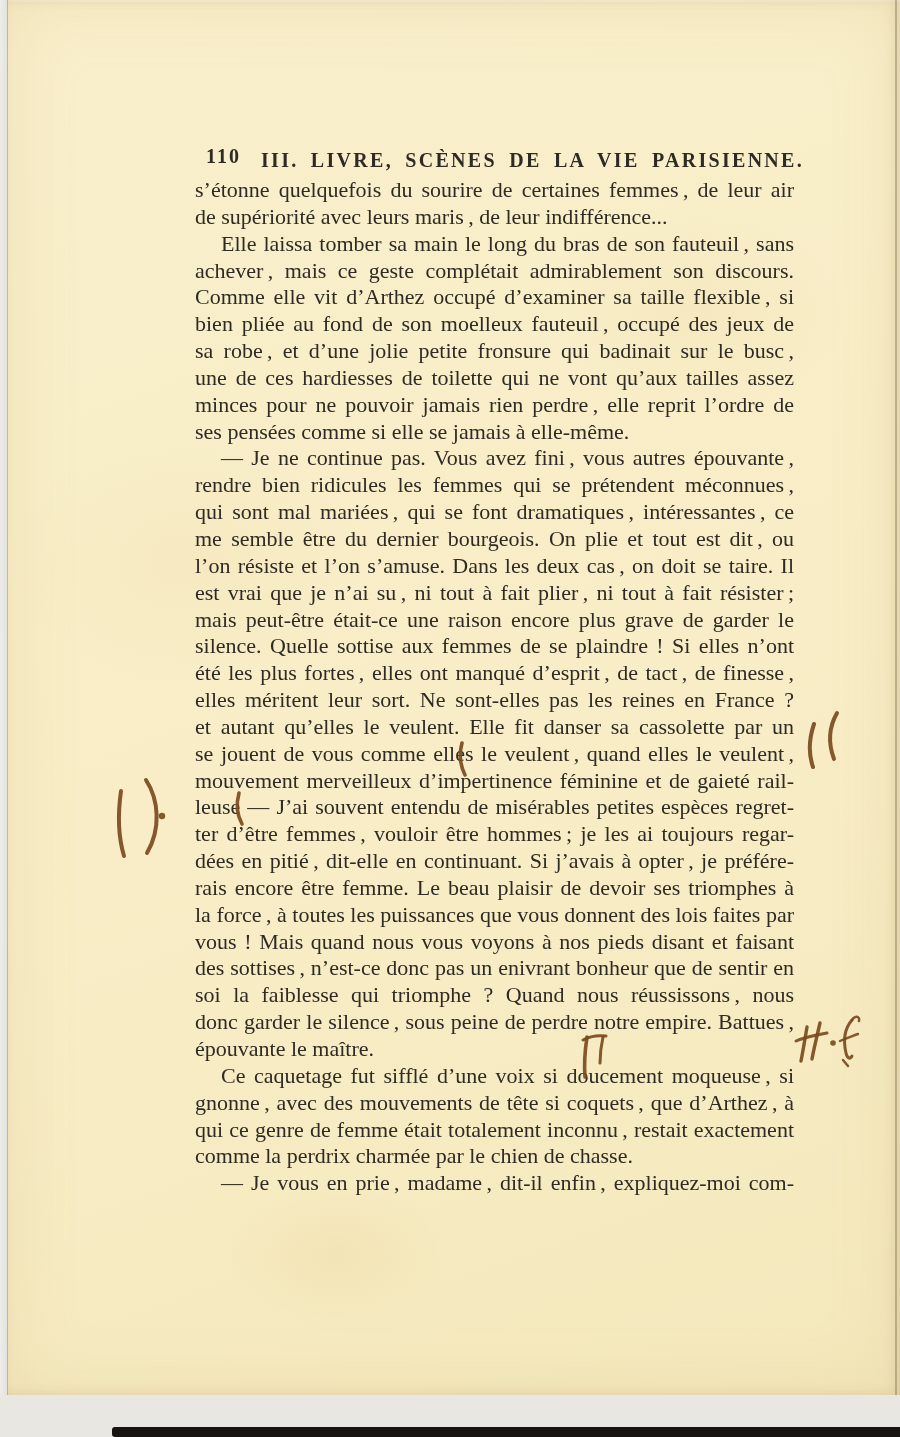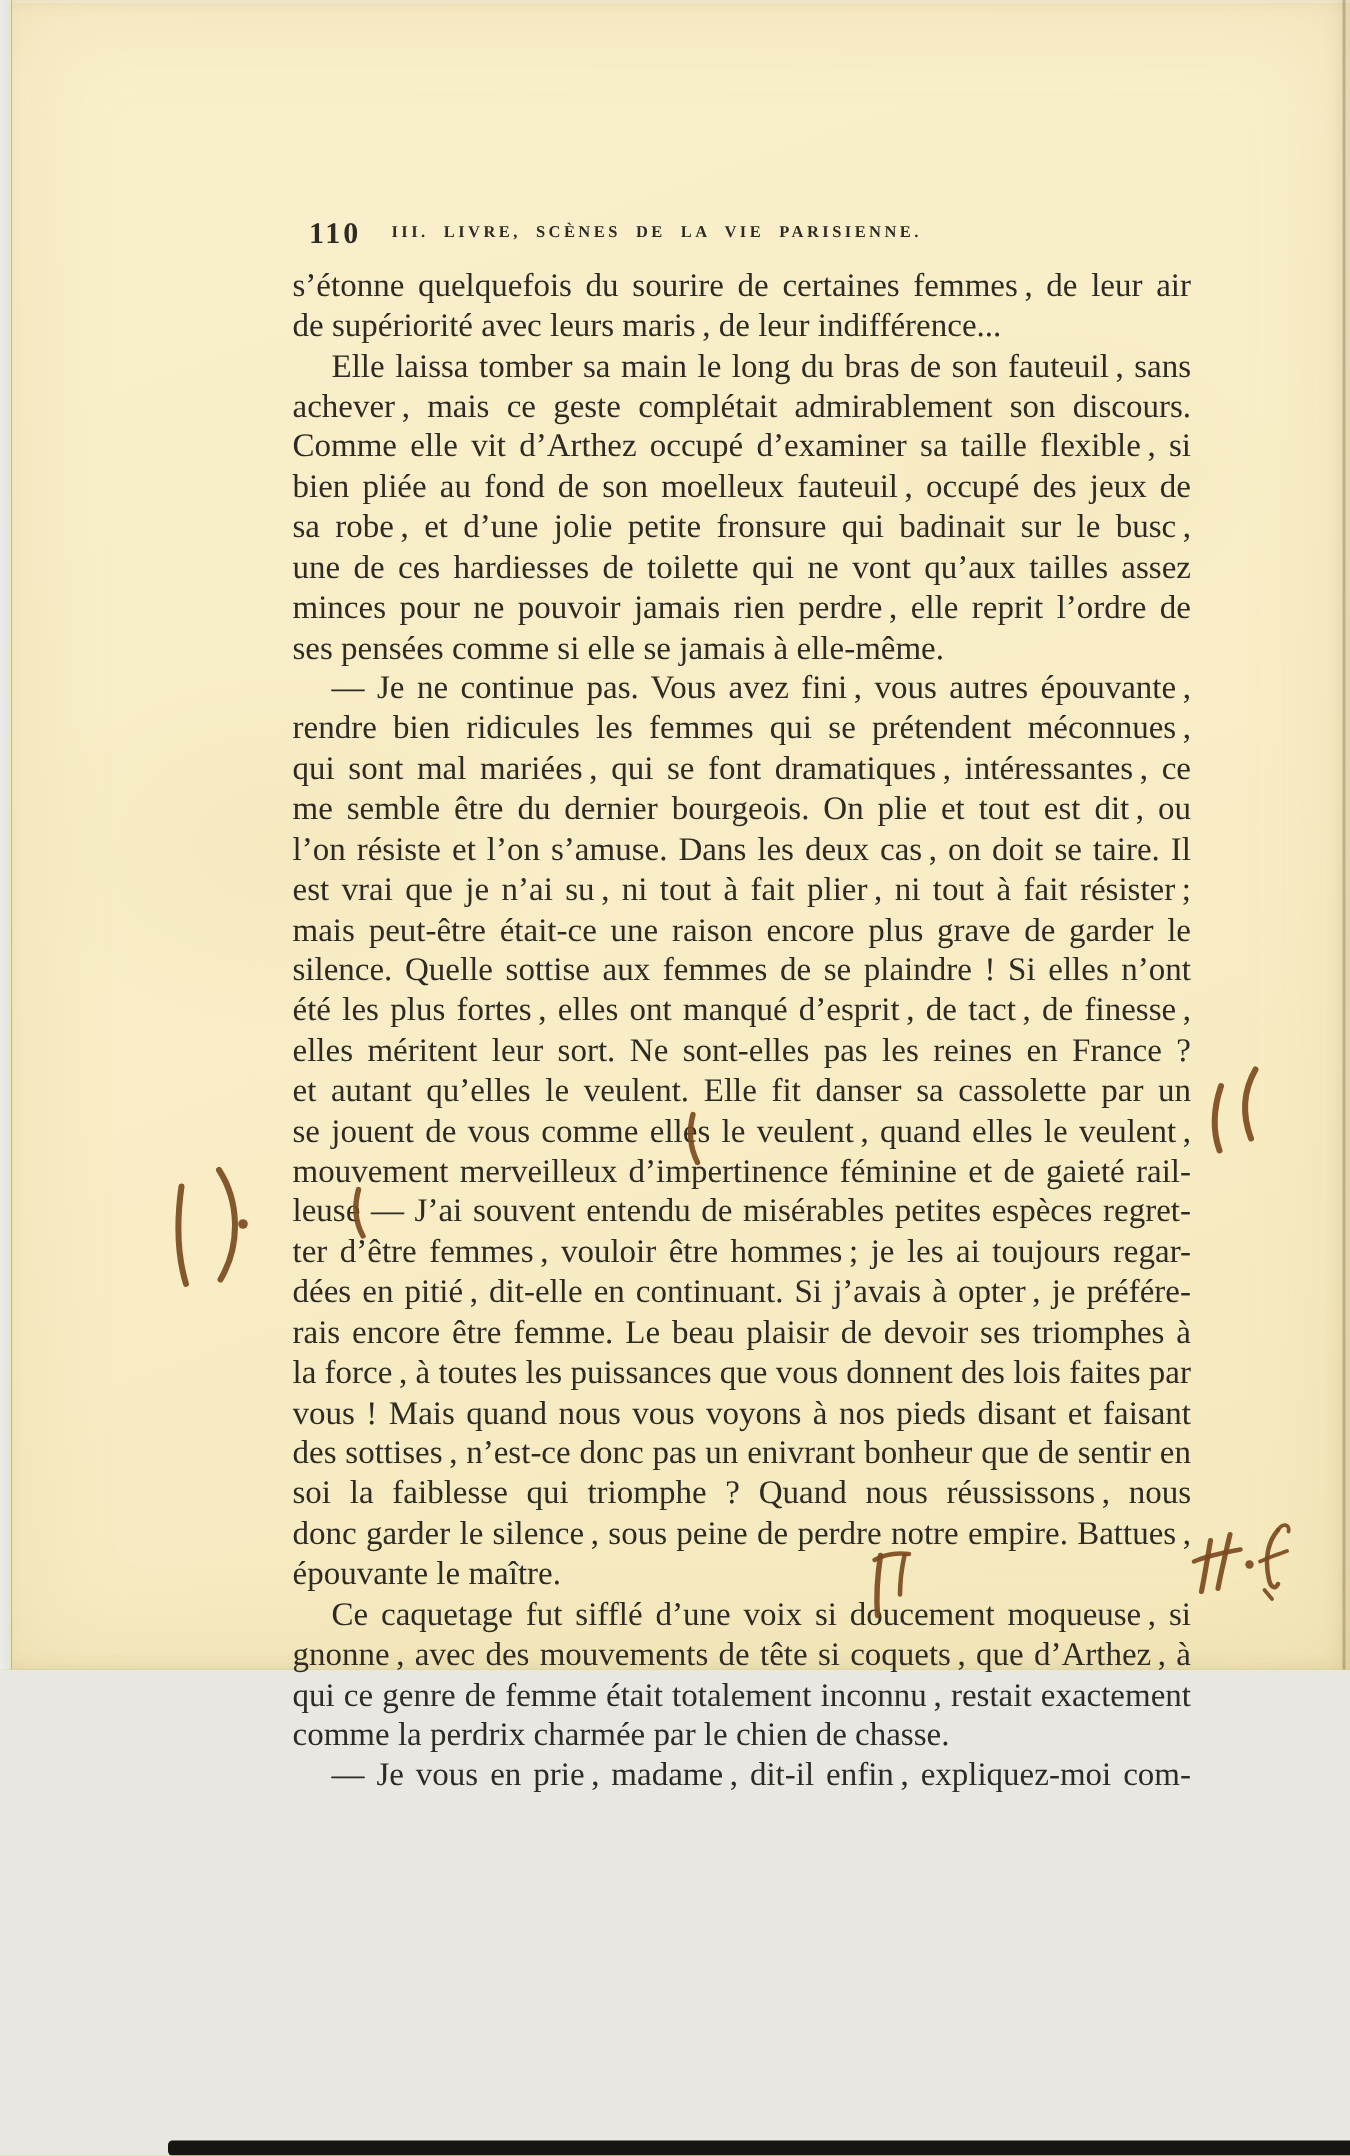--- a/index.html
+++ b/index.html
@@ -1,21 +1,21 @@
 <!DOCTYPE html>
 <html><head>
 <meta charset="utf-8">
 <style>
   html,body { margin:0; padding:0; }
   body {
     width:900px; height:1437px; overflow:hidden;
     background:#e9e7e2;
     font-family:"Liberation Serif","DejaVu Serif",serif;
   }
-  .scan { position:relative; width:900px; height:1113px; background:#bef264; }
+  .scan { position:relative; width:900px; height:1395px; background:#fef9c3; }
 
   .left-strip {
     position:absolute; left:0; top:0; width:7px; height:100%;
     background:linear-gradient(90deg,#ececea,#e4e2dc);
   }
 
   .paper {
     position:absolute; left:7px; top:0; right:0; bottom:0;
     background:
       radial-gradient(160px 100px at 330px 1255px, rgba(214,170,90,.10), transparent 70%),
@@ -32,21 +32,21 @@
   .header {
     position:absolute; left:195px; top:145px; width:600px; height:26px;
     color:#2e2b24;
   }
   .pagenum {
     position:absolute; left:11px; top:0;
     font-size:20px; font-weight:700; letter-spacing:2px;
   }
   .running-title {
     position:absolute; left:66px; top:4px;
-    font-size:11px; font-weight:700; letter-spacing:2.3px; word-spacing:5px;
+    font-size:20px; font-weight:700; letter-spacing:2.3px; word-spacing:5px;
     white-space:nowrap;
     text-align:right;
   }
 
   .textblock {
     position:absolute; left:195px; top:177px; width:599px;
     font-size:22px; color:#2e2b24;
   }
   .line {
     height:26.85px; line-height:26.8px;

